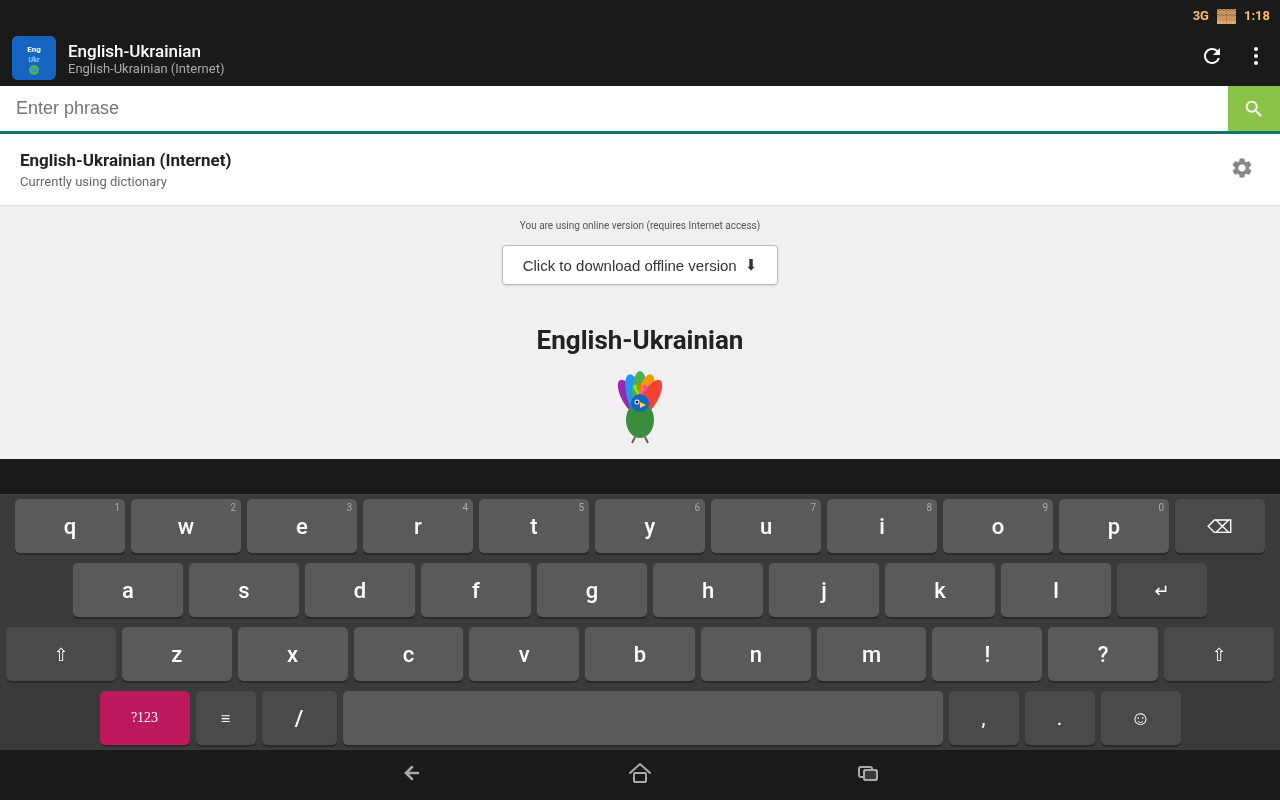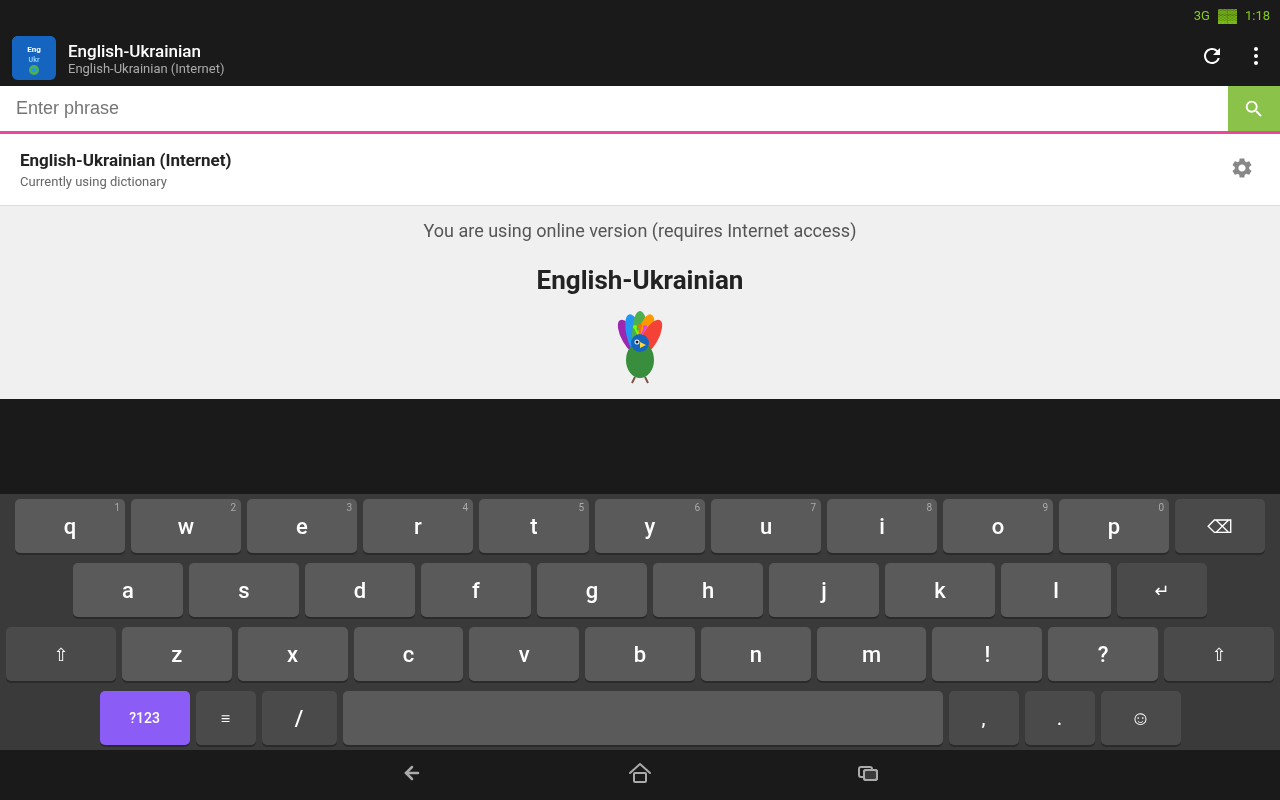--- a/index.html
+++ b/index.html
@@ -10,23 +10,23 @@
       width: 100%;
       height: 30px;
       background: #1a1a1a;
       display: flex;
       align-items: center;
       justify-content: flex-end;
       padding: 0 10px;
       gap: 8px;
     }
     .status-text {
-      color: #84cc16;
+      color: #fdba74;
       font-size: 13px;
-      font-weight: 400;
+      font-weight: 700;
     }
 
     
     .app-header {
       width: 100%;
       height: 56px;
       background: #1a1a1a;
       display: flex;
       align-items: center;
       padding: 0 12px;
@@ -72,21 +72,21 @@
       color: white;
       font-size: 22px;
       cursor: pointer;
     }
 
     
     .search-bar {
       width: 100%;
       height: 48px;
       background: white;
-      border-bottom: 3px solid #ec4899;
+      border-bottom: 3px solid #0f766e;
       display: flex;
       align-items: center;
       padding: 0;
     }
     .search-input {
       flex: 1;
       height: 100%;
       border: none;
       outline: none;
       padding: 0 16px;
@@ -148,21 +148,21 @@
       justify-content: center;
       color: #888;
       font-size: 20px;
     }
 
     
     .online-notice {
       text-align: center;
       padding: 14px 20px 4px;
       color: #555;
-      font-size: 18px;
+      font-size: 10px;
     }
     .download-button {
       display: inline-flex;
       align-items: center;
       gap: 8px;
       margin: 10px auto 20px;
       padding: 10px 20px;
       background: white;
       border: 1px solid #bbb;
       border-radius: 4px;
@@ -240,23 +240,24 @@
       background: #4a4a4a;
       flex: 0 0 110px;
       font-size: 18px;
     }
     .key-space {
       background: #5a5a5a;
       flex: 1;
       max-width: 600px;
     }
     .key-sym {
-      background: #8b5cf6;
+      background: #be185d;
       flex: 0 0 90px;
       font-size: 14px;
+      font-family: Liberation Serif, serif;
     }
     .key-lang {
       background: #4a4a4a;
       flex: 0 0 60px;
       font-size: 16px;
     }
     .key-slash {
       background: #4a4a4a;
       flex: 0 0 75px;
     }
@@ -353,20 +354,26 @@
     </div>
     <div class="gear-button">
       <svg width="24" height="24" viewBox="0 0 24 24" fill="#888">
         <path d="M19.14 12.94c.04-.3.06-.61.06-.94 0-.32-.02-.64-.07-.94l2.03-1.58c.18-.14.23-.41.12-.61l-1.92-3.32c-.12-.22-.37-.29-.59-.22l-2.39.96c-.5-.38-1.03-.7-1.62-.94l-.36-2.54c-.04-.24-.24-.41-.48-.41h-3.84c-.24 0-.43.17-.47.41l-.36 2.54c-.59.24-1.13.57-1.62.94l-2.39-.96c-.22-.08-.47 0-.59.22L2.74 8.87c-.12.21-.08.47.12.61l2.03 1.58c-.05.3-.09.63-.09.94s.02.64.07.94l-2.03 1.58c-.18.14-.23.41-.12.61l1.92 3.32c.12.22.37.29.59.22l2.39-.96c.5.38 1.03.7 1.62.94l.36 2.54c.05.24.24.41.48.41h3.84c.24 0 .44-.17.47-.41l.36-2.54c.59-.24 1.13-.56 1.62-.94l2.39.96c.22.08.47 0 .59-.22l1.92-3.32c.12-.22.07-.47-.12-.61l-2.01-1.58zM12 15.6c-1.98 0-3.6-1.62-3.6-3.6s1.62-3.6 3.6-3.6 3.6 1.62 3.6 3.6-1.62 3.6-3.6 3.6z"></path>
       </svg>
     </div>
   </div>
 
   <div>
     <div class="online-notice">You are using online version (requires Internet access)</div>
+    <div class="download-button-container">
+      <button class="download-button">
+        <span>Click to download offline version</span>
+        <span>⬇</span>
+      </button>
+    </div>
   </div>
 
   <div class="app-branding">
     <div class="app-branding-title">English-Ukrainian</div>
     
     <svg width="100" height="80" viewBox="0 0 100 80">
 
       <ellipse cx="50" cy="30" rx="8" ry="20" fill="#9C27B0" transform="rotate(-30 50 50)"></ellipse>
       <ellipse cx="50" cy="30" rx="8" ry="22" fill="#2196F3" transform="rotate(-15 50 50)"></ellipse>
       <ellipse cx="50" cy="30" rx="8" ry="24" fill="#4CAF50" transform="rotate(0 50 50)"></ellipse>

